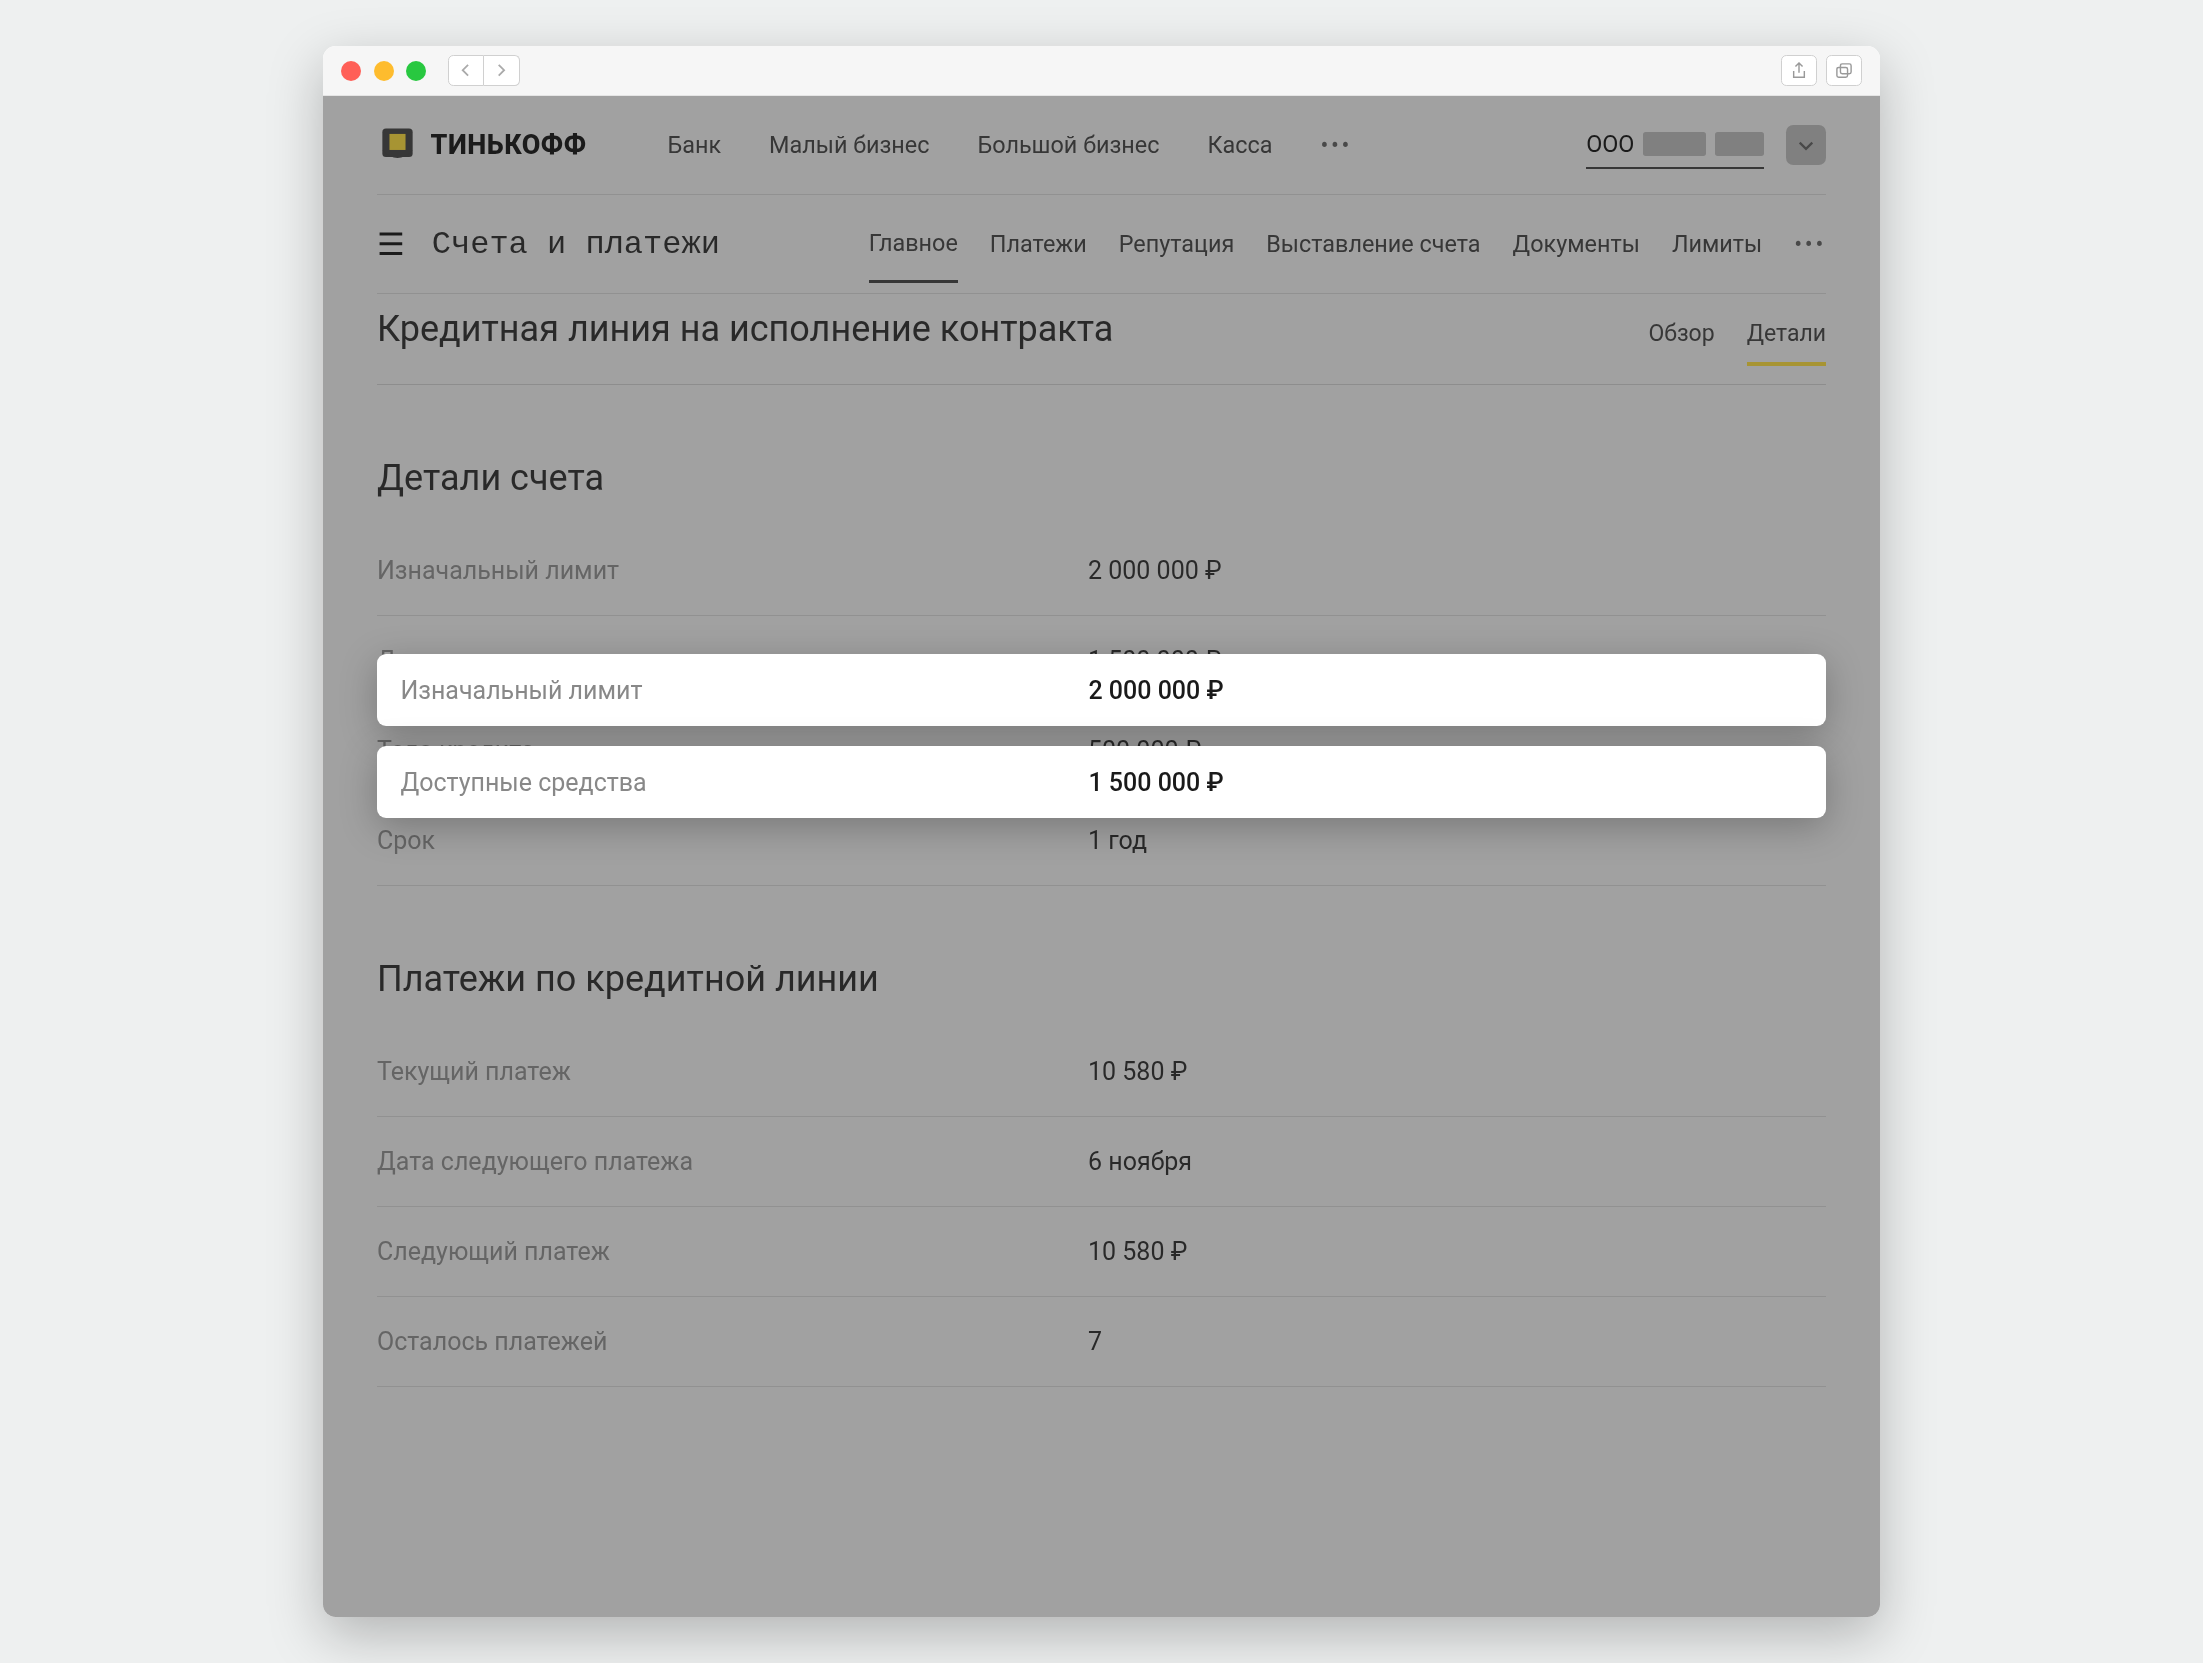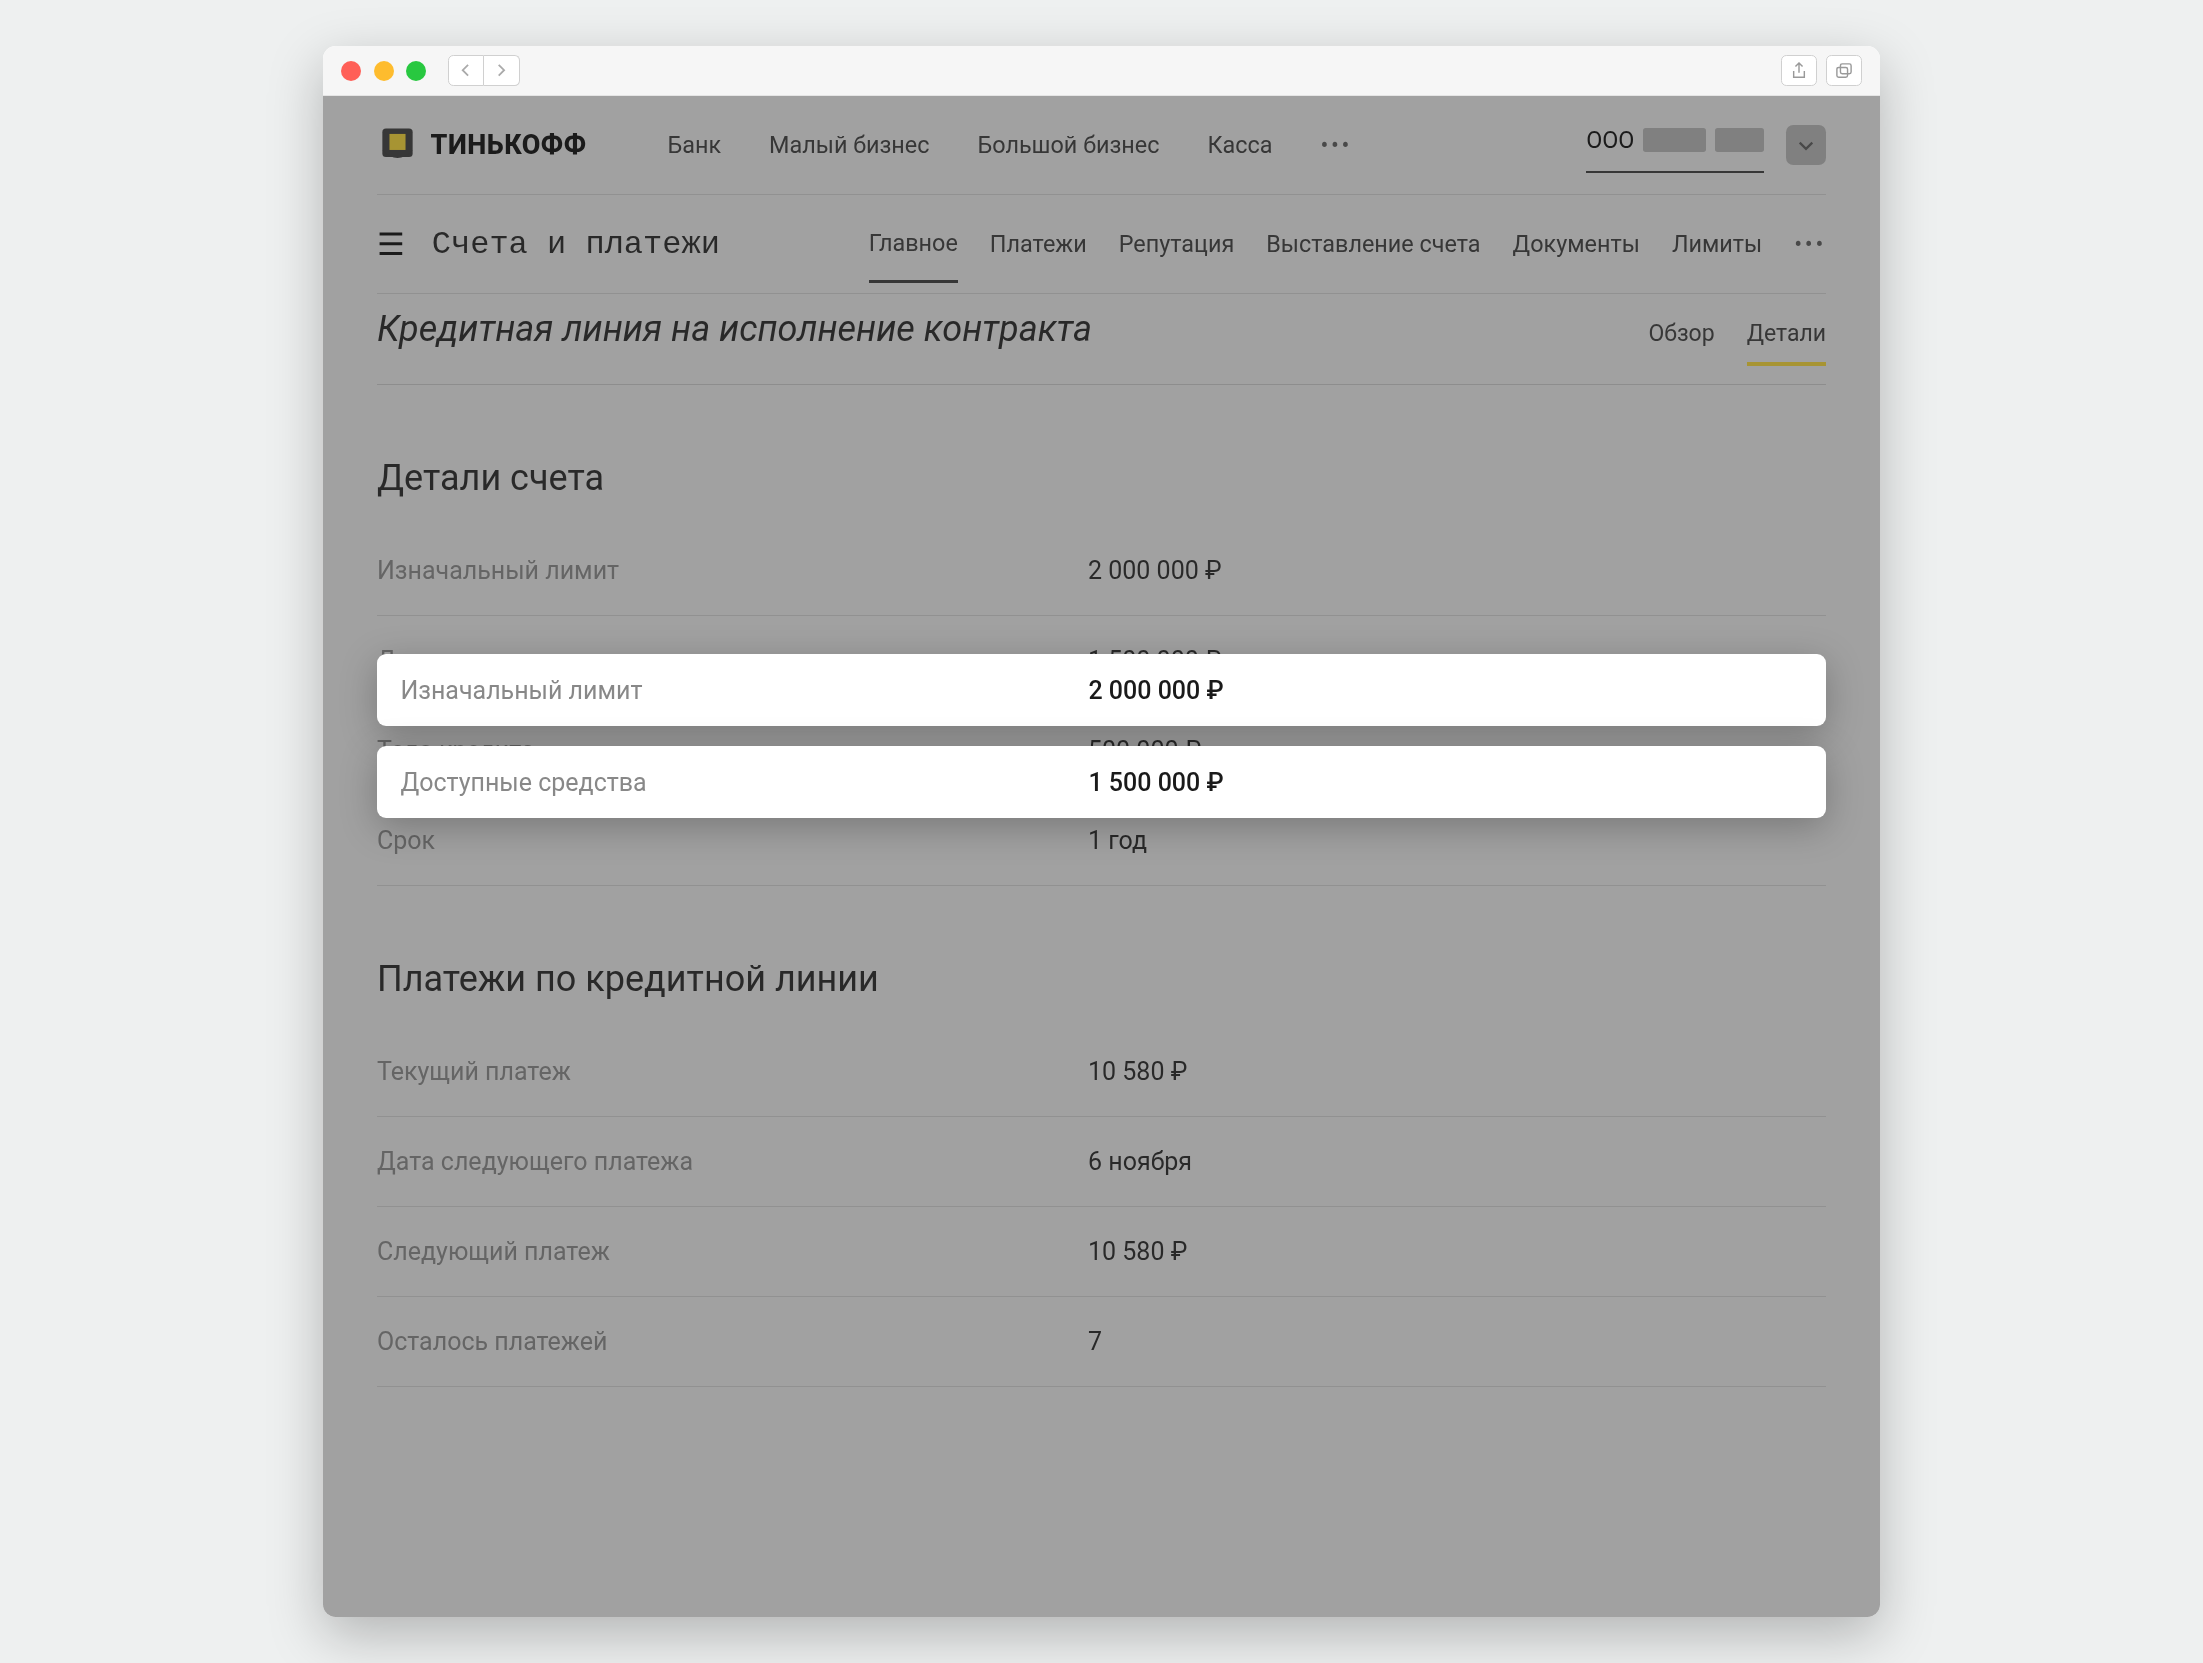--- a/index.html
+++ b/index.html
@@ -79,40 +79,40 @@
   .topnav {
     display: flex;
     align-items: center;
     height: 99px;
     border-bottom: 0.9px solid #d8d8d8;
   }
   .logo { display: flex; align-items: center; gap: 12.6px; font-weight: 800; font-size: 27px; letter-spacing: 0.5px; }
   .logo-icon { width: 41px; height: 41px; }
   .topnav-links { display: flex; gap: 48px; margin-left: 81px; font-size: 23.4px; color: #333; }
   .topnav-right { margin-left: auto; display: flex; align-items: center; gap: 21.6px; font-size: 23.4px; }
-  .org { display: flex; align-items: center; gap: 9px; border-bottom: 2.7px solid #333; padding-bottom: 17px; margin-bottom:-9px; }
+  .org { display: flex; align-items: center; gap: 9px; border-bottom: 2.7px solid #333; padding-bottom: 9px; margin-bottom:-9px; }
   .org-blur { width: 63px; height: 23.4px; background: #b8b8b8; border-radius: 2.7px; }
   .org-blur2 { width: 49px; height: 23.4px; background: #b8b8b8; border-radius: 2.7px; }
   .sq-btn { width: 40px; height: 40px; border-radius: 7.2px; background:#b8b8b8; display:flex; align-items:center; justify-content:center; color:#555; }
 
   .subnav {
     display: flex;
     align-items: center;
     height: 99px;
     border-bottom: 0.9px solid #d8d8d8;
   }
   .menu-icon { font-size: 31px; margin-right: 27px; }
   .subtitle { font-size: 32px; color: #1a1a1a; font-family: Liberation Mono, monospace; }
   .subnav-tabs { margin-left: auto; display: flex; gap: 32px; font-size: 23.4px; color: #333; align-items: center; }
   .subnav-tabs .active { border-bottom: 3.6px solid #333; padding-bottom: 23.4px; margin-bottom: -23.4px; }
   .dots { font-size: 23.4px; letter-spacing: 2.7px; color:#555; }
 
   .breadcrumb { margin-top: 36px; display: flex; align-items: center; gap: 9px; font-size: 21.6px; color: #555; }
   .page-title-row { display: flex; align-items: baseline; margin-top: 14.4px; }
-  .page-title { font-size: 36px; font-weight: 400; color: #1a1a1a; font-style: italic; }
+  .page-title { font-size: 36px; font-weight: 400; color: #1a1a1a; }
   .page-tabs { margin-left: auto; display: flex; gap: 32px; font-size: 23px; color:#333; }
   .page-tabs .active { border-bottom: 4.5px solid #ffdd2d; padding-bottom: 14.4px; }
   .title-divider { border-bottom: 0.9px solid #d0d0d0; margin-top: 18px; }
 
   .section-title { font-size: 36px; font-weight: 400; margin-top: 72px; margin-bottom: 27px; color:#1a1a1a; }
 
   .row {
     display: flex;
     align-items: center;
     height: 90px;

